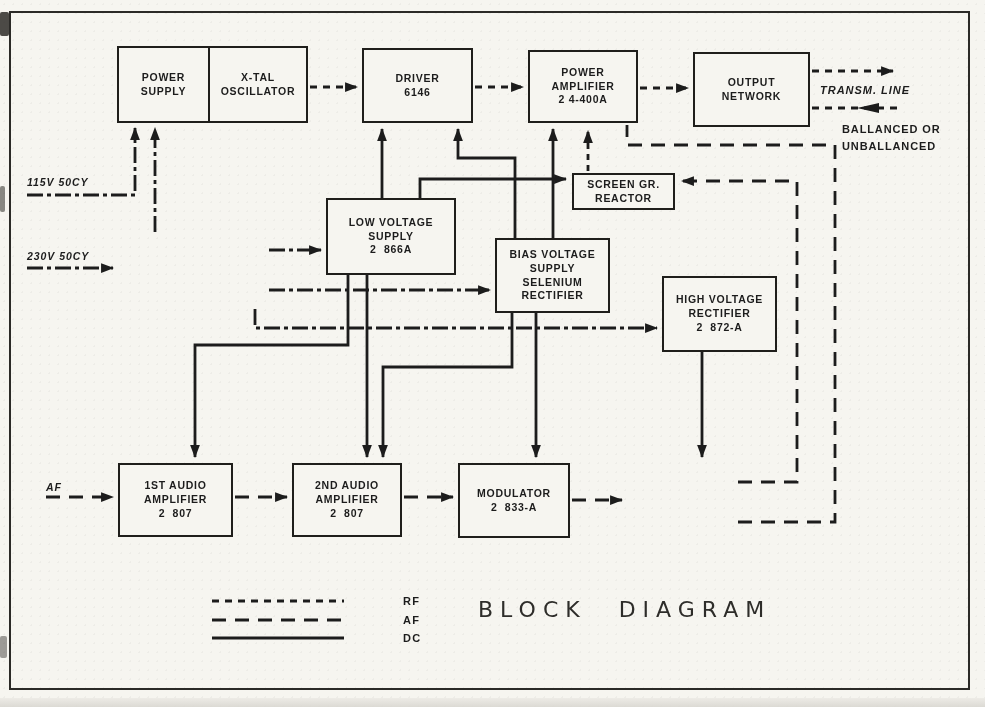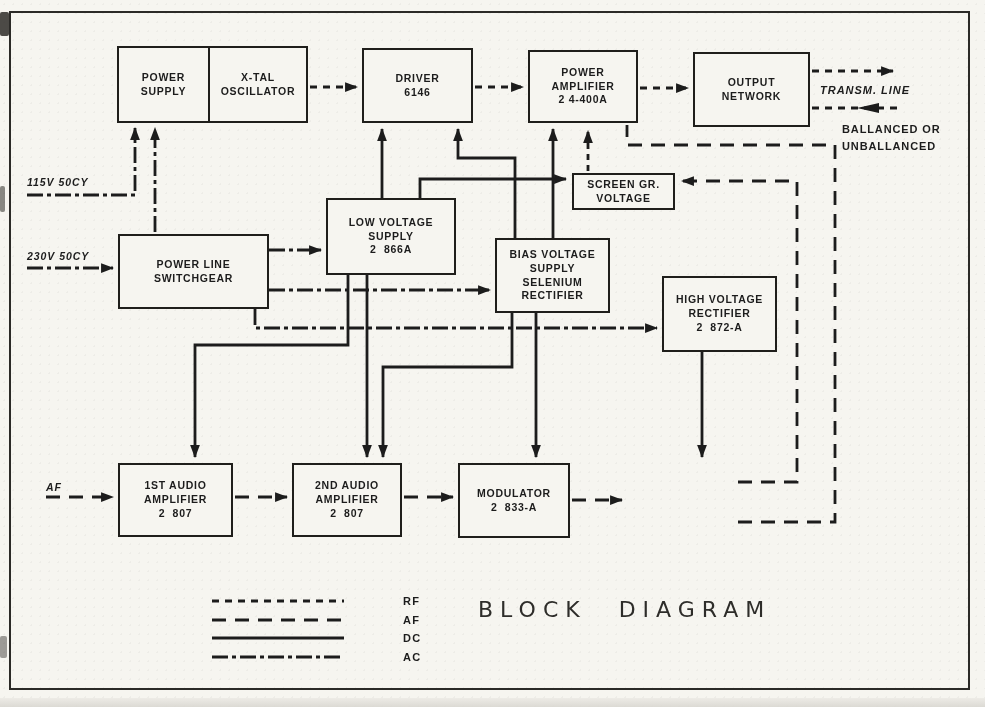--- a/index.html
+++ b/index.html
@@ -112,38 +112,34 @@
   </div>
   <div class="box" style="left:528px;top:50px;width:110px;height:73px">
     <span>POWER</span>
     <span>AMPLIFIER</span>
     <span>2&nbsp;4-400A</span>
   </div>
   <div class="box" style="left:693px;top:52px;width:117px;height:75px">
     <span>OUTPUT</span>
     <span>NETWORK</span>
   </div>
-  <div class="box" style="left:118px;top:234px;width:151px;height:75px">
-    <span>POWER LINE</span>
-    <span>SWITCHGEAR</span>
-  </div>
   <div class="box" style="left:326px;top:198px;width:130px;height:77px">
     <span>LOW VOLTAGE</span>
     <span>SUPPLY</span>
     <span>2&nbsp;&nbsp;866A</span>
   </div>
   <div class="box" style="left:495px;top:238px;width:115px;height:75px">
     <span>BIAS VOLTAGE</span>
     <span>SUPPLY</span>
     <span>SELENIUM</span>
     <span>RECTIFIER</span>
   </div>
   <div class="box" style="left:572px;top:173px;width:103px;height:37px">
     <span>SCREEN GR.</span>
-    <span>VOLTAGE</span>
+    <span>REACTOR</span>
   </div>
   <div class="box" style="left:662px;top:276px;width:115px;height:76px">
     <span>HIGH VOLTAGE</span>
     <span>RECTIFIER</span>
     <span>2&nbsp;&nbsp;872-A</span>
   </div>
   <div class="box" style="left:118px;top:463px;width:115px;height:74px">
     <span>1ST AUDIO</span>
     <span>AMPLIFIER</span>
     <span>2&nbsp;&nbsp;807</span>
@@ -179,23 +175,17 @@
         <line x1="2" y1="4" x2="134" y2="4" stroke="#1c1c1c" stroke-width="2.8" stroke-dasharray="14,9"></line>
       </svg>
       <span class="legend-label">AF</span>
     </div>
     <div class="legend-row">
       <svg width="136" height="8">
         <line x1="2" y1="4" x2="134" y2="4" stroke="#1c1c1c" stroke-width="2.8"></line>
       </svg>
       <span class="legend-label">DC</span>
     </div>
-    <div class="legend-row">
-      <svg width="136" height="8">
-        <line x1="2" y1="4" x2="134" y2="4" stroke="#1c1c1c" stroke-width="2.8" stroke-dasharray="16,4,4,4"></line>
-      </svg>
-      <span class="legend-label">AC</span>
-    </div>
   </div>
 
   <div class="title">BLOCK DIAGRAM</div>
 
 </div>
 
 </body></html>

